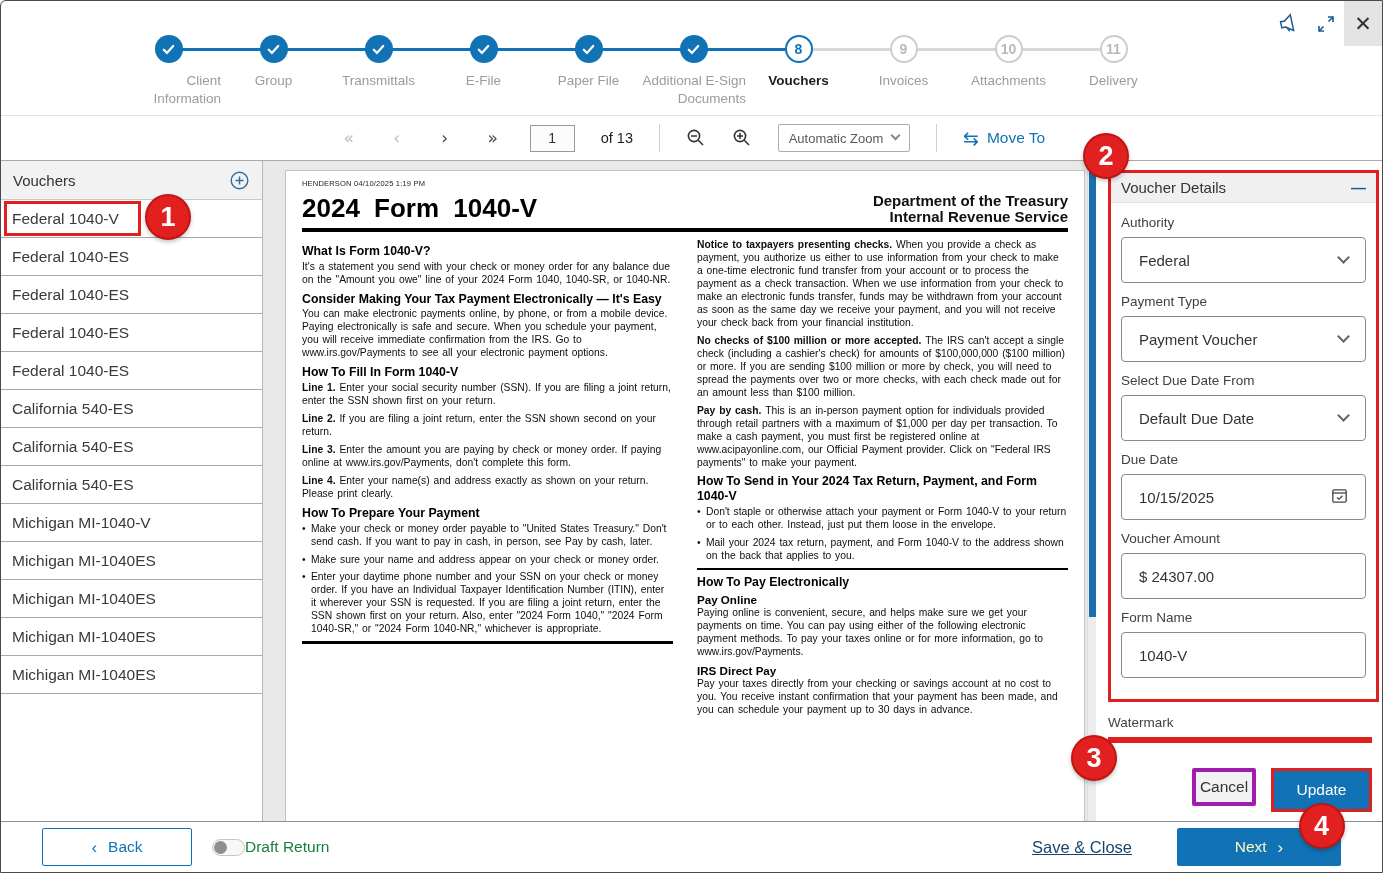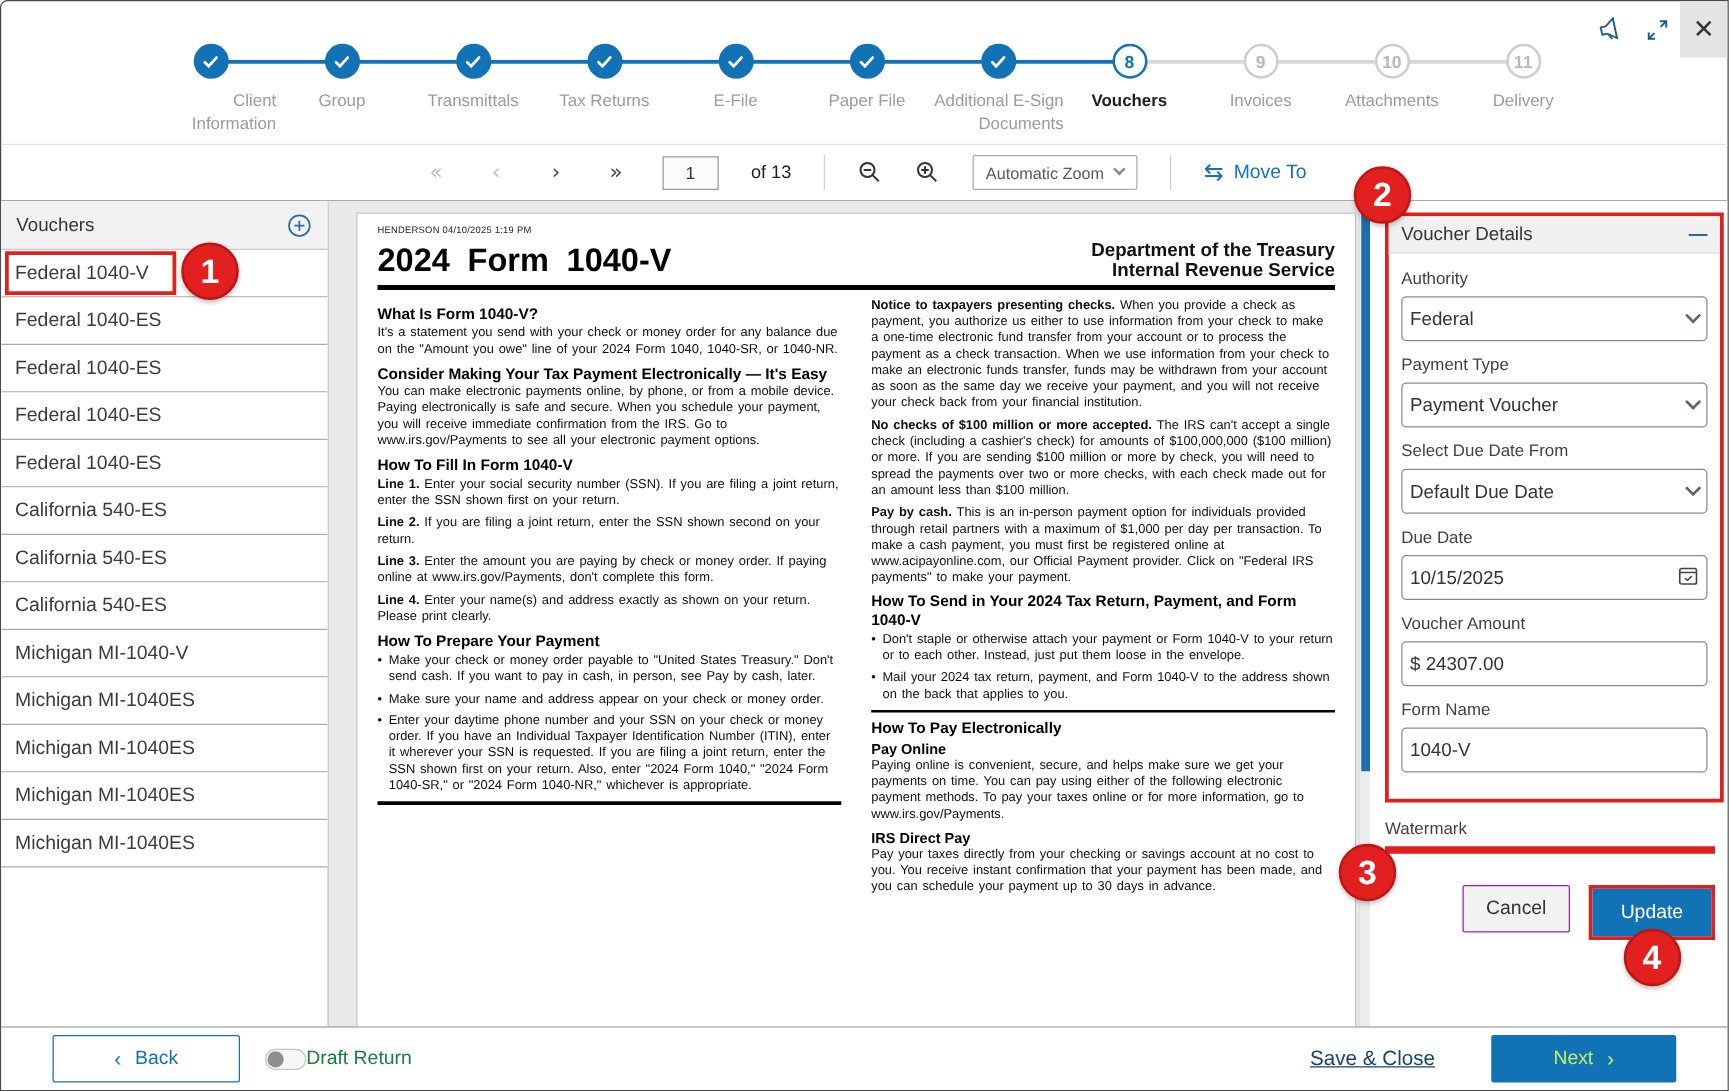--- a/index.html
+++ b/index.html
@@ -78,29 +78,29 @@
   
   .panel{width:286px;flex:0 0 auto;padding:9px 3px 0 12px;position:relative;background:#fff}
   .p-box{border:3px solid #e01f1f;position:relative;background:#fff}
   .p-header{height:30px;background:#f0f0f0;display:flex;align-items:center;padding:0 10px;
             font-size:15px;color:#333;border-bottom:1px solid #e0e0e0}
   .p-header .ph-title{flex:1}
   .minus-btn{color:#1d5a8f;font-weight:bold;font-size:15px;cursor:pointer;line-height:1}
   .p-body{padding:12px 10px 10px}
   .fgroup{margin-bottom:11px}
   .flabel{font-size:13.5px;color:#3f3f3f;margin-bottom:7px}
-  .fcontrol{height:36px;border:1px solid #8a8a8a;border-radius:4px;display:flex;align-items:center;
-            padding:0 6px;font-size:15px;color:#333;background:#fff;justify-content:space-between;cursor:pointer}
+  .fcontrol{height:46px;border:1px solid #8a8a8a;border-radius:4px;display:flex;align-items:center;
+            padding:0 17px;font-size:15px;color:#333;background:#fff;justify-content:space-between;cursor:pointer}
   .chev{width:9px;height:9px;border-right:2px solid #5a6470;border-bottom:2px solid #5a6470;
         transform:rotate(45deg);margin-top:-5px;flex:0 0 auto}
   .w-group{margin-top:13px;padding-right:7px}
   .w-box{border:3px solid #e01f1f;position:relative}
   .w-box .fcontrol{border-radius:4px;margin:1px}
   .btn-row{display:flex;justify-content:flex-end;align-items:flex-start;gap:15px;margin-top:25px;padding-right:7px}
-  .btn-cancel{width:86px;height:38px;background:#f2f2f2;border:1px solid #a21caf;border-radius:2px;
+  .btn-cancel{width:64px;height:38px;background:#f2f2f2;border:4px solid #a21caf;border-radius:2px;
               font-size:15.5px;color:#333;display:flex;align-items:center;justify-content:center;cursor:pointer}
   .btn-update-wrap{border:3px solid #e01f1f;position:relative}
   .btn-update{width:95px;height:38px;background:#1173b5;color:#fff;font-size:15.5px;display:flex;
               align-items:center;justify-content:center;cursor:pointer}
 
   .ann-circle{position:absolute;width:46px;height:46px;border-radius:50%;background:#e32020;
               border:2px solid #bf1515;color:#fff;font-size:27px;font-weight:bold;display:flex;
               align-items:center;justify-content:center;z-index:40;box-shadow:0 2px 4px rgba(0,0,0,.25);pointer-events:none}
   .c1{left:144px;top:-6px}
   .c2{left:-28px;top:-40px}
@@ -111,21 +111,21 @@
   .footer{height:51px;flex:0 0 auto;border-top:1px solid #8f8f8f;display:flex;align-items:center;
           padding:0 41px 0 41px;background:#fff}
   .btn-back{width:150px;height:38px;border:1px solid #1173b5;border-radius:2px;color:#1173b5;font-size:15.5px;
             display:flex;align-items:center;justify-content:center;gap:11px;cursor:pointer;background:#fff}
   .toggle{width:33px;height:17px;border-radius:9px;background:#f7f7f7;border:1px solid #c6c6c6;
           position:relative;margin-left:20px;cursor:pointer;flex:0 0 auto}
   .knob{position:absolute;left:1px;top:1px;width:13px;height:13px;border-radius:50%;background:#8f8f8f}
   .draft-label{font-size:15.5px;color:#15803d;margin-left:0}
   .fspacer{flex:1}
   .save-close{color:#17456e;font-size:16.5px;font-weight:normal;text-decoration:underline;cursor:pointer;margin-right:45px}
-  .btn-next{width:148px;height:38px;background:#1173b5;border-radius:2px;color:#bef264;font-size:15.5px;
+  .btn-next{width:164px;height:38px;background:#1173b5;border-radius:2px;color:#fef9c3;font-size:15.5px;
             display:flex;align-items:center;justify-content:center;gap:11px;cursor:pointer}
   .chtxt{font-size:17px;line-height:1}
 </style>
 </head>
 <body>
 
 <div class="app">
 
   <div class="header">
     <div class="stepper">
@@ -147,29 +147,20 @@
           <div class="slabel">Group</div>
         </div>
         <div class="step done">
           <div class="connector blue"></div>
           <div class="circle">
             <svg width="15" height="15" viewBox="0 0 24 24">
               <path d="M4.5 12.5 L9.5 17.5 L19.5 6.5" stroke="#fff" stroke-width="3.6" fill="none" stroke-linecap="round"></path>
             </svg>
           </div>
           <div class="slabel">Transmittals</div>
-        </div>
-        <div class="step done">
-          <div class="connector blue"></div>
-          <div class="circle">
-            <svg width="15" height="15" viewBox="0 0 24 24">
-              <path d="M4.5 12.5 L9.5 17.5 L19.5 6.5" stroke="#fff" stroke-width="3.6" fill="none" stroke-linecap="round"></path>
-            </svg>
-          </div>
-          <div class="slabel">Tax Returns</div>
         </div>
         <div class="step done">
           <div class="connector blue"></div>
           <div class="circle">
             <svg width="15" height="15" viewBox="0 0 24 24">
               <path d="M4.5 12.5 L9.5 17.5 L19.5 6.5" stroke="#fff" stroke-width="3.6" fill="none" stroke-linecap="round"></path>
             </svg>
           </div>
           <div class="slabel">E-File</div>
         </div>

